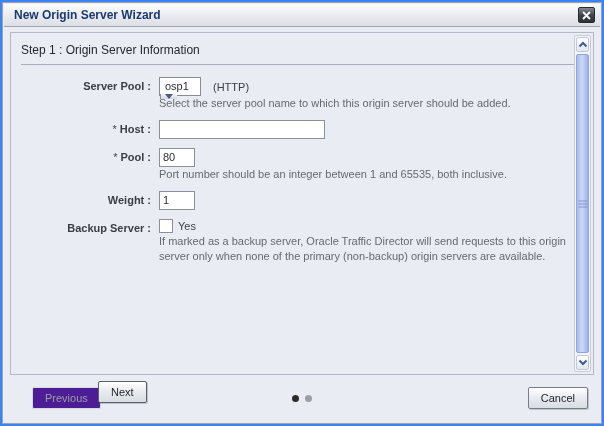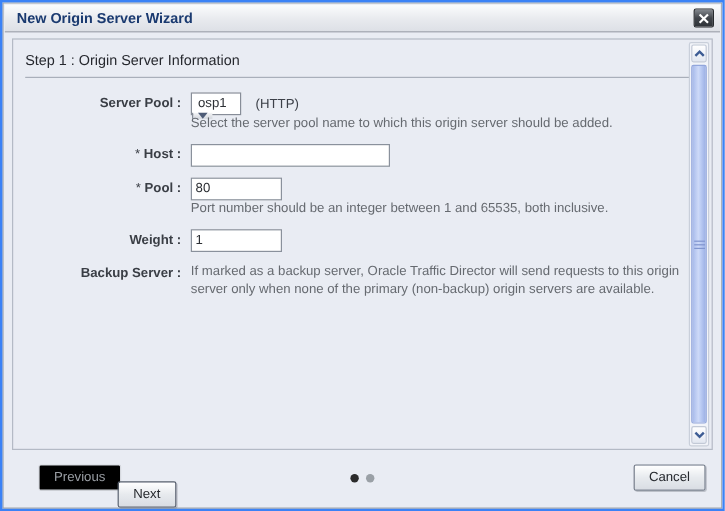--- a/index.html
+++ b/index.html
@@ -48,21 +48,21 @@
   .row .ctrl { display:flex; align-items:center; }
   .row .help {
     grid-column:2; font-size:11px; line-height:1.35; color:#666a70;
     margin-top:0; max-width:412px;
   }
   .txt {
     height:19px; border:1px solid #8a919c; background:#fff; font-size:11px;
     padding:1px 3px; font-family:"Liberation Sans","DejaVu Sans",sans-serif; color:#2c2f34;
   }
   .txt.host { width:166px; }
-  .txt.small { width:76px; }
+  .txt.small { width:36px; }
   .suffix { font-size:11px; color:#3c4048; margin-left:12px; }
   
   .dd {
     display:inline-flex; height:19px; border:1px solid #878d98; background:#fff; cursor:pointer;flex-direction:column;
   }
   .dd .dd-text { font-size:11px; color:#2c2f34; padding:2px 5px; min-width:40px; }
   .dd .dd-btn {
     width:17px; border-left:1px solid #878d98;
     background:linear-gradient(#f4f5f7, #d2d6dd);
     display:flex; align-items:center; justify-content:center;
@@ -100,24 +100,24 @@
   .footer { position:absolute; left:2px; right:2px; bottom:2px; height:46px; }
   .btn {
     height:22px; font-size:11px; padding:0 12px; cursor:pointer; color:#25282d;
     background:linear-gradient(#ffffff, #e7eaee 50%, #d9dde3);
     border:1px solid #757d8a; border-radius:2px;
     box-shadow:1px 1px 0 rgba(60,65,75,0.25);
     font-family:"Liberation Sans","DejaVu Sans",sans-serif;
   }
   .btn.default { border-color:#59616f; }
   .btn:disabled, .btn.disabled {
-    color:#9a9ea4; background:#000000; border-color:#d6d9df; box-shadow:none; cursor:default;
+    color:#9a9ea4; background:#4c1d95; border-color:#d6d9df; box-shadow:none; cursor:default;
   }
   .btn-prev { position:absolute; left:28px; top:11px; }
-  .btn-next { position:absolute; left:94px; top:25px; }
+  .btn-next { position:absolute; left:94px; top:5px; }
   .btn-cancel { position:absolute; right:12px; top:11px; }
   .dots { position:absolute; left:50%; top:19px; transform:translateX(-50%); display:flex; gap:6px; }
   .dot { width:7px; height:7px; border-radius:50%; }
   .dot.active { background:#2b2b2b; }
   .dot.inactive { background:#9aa0a6; }
 </style>
 </head>
 <body>
 
 <div class="dialog">
@@ -169,20 +169,24 @@
 
         <div class="row">
           <div class="lbl">Weight :</div>
           <div class="ctrl">
             <input class="txt small" type="text" value="1" style="">
           </div>
         </div>
 
         <div class="row">
           <div class="lbl">Backup Server :</div>
+          <div class="ctrl">
+            <span class="cb"></span>
+            <span class="cb-lbl">Yes</span>
+          </div>
           <div class="help">If marked as a backup server, Oracle Traffic Director will send requests to this origin server only when none of the primary (non-backup) origin servers are available.</div>
         </div>
 
       </div>
     </div>
 
     <div class="scrollbar">
       <div class="sb-btn sb-up">
         <svg width="10" height="7" viewBox="0 0 10 7">
           <path d="M1.5,5.5 L5,2 L8.5,5.5" fill="none" stroke="#3d5c94" stroke-width="2"></path>

